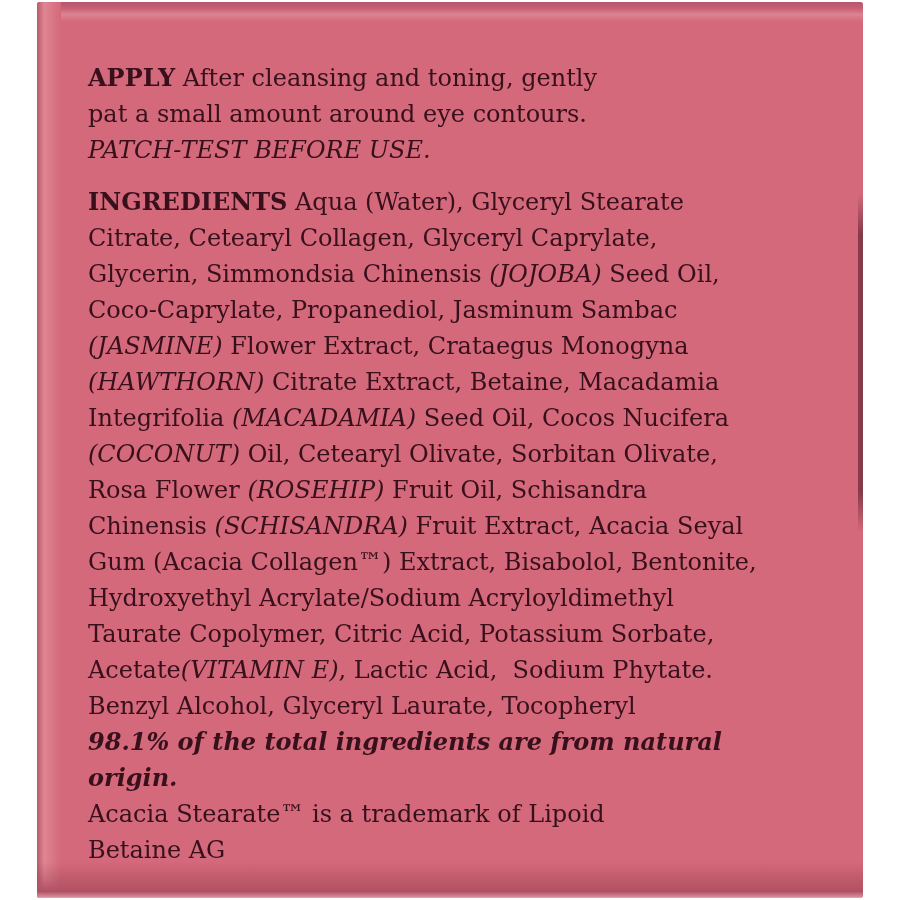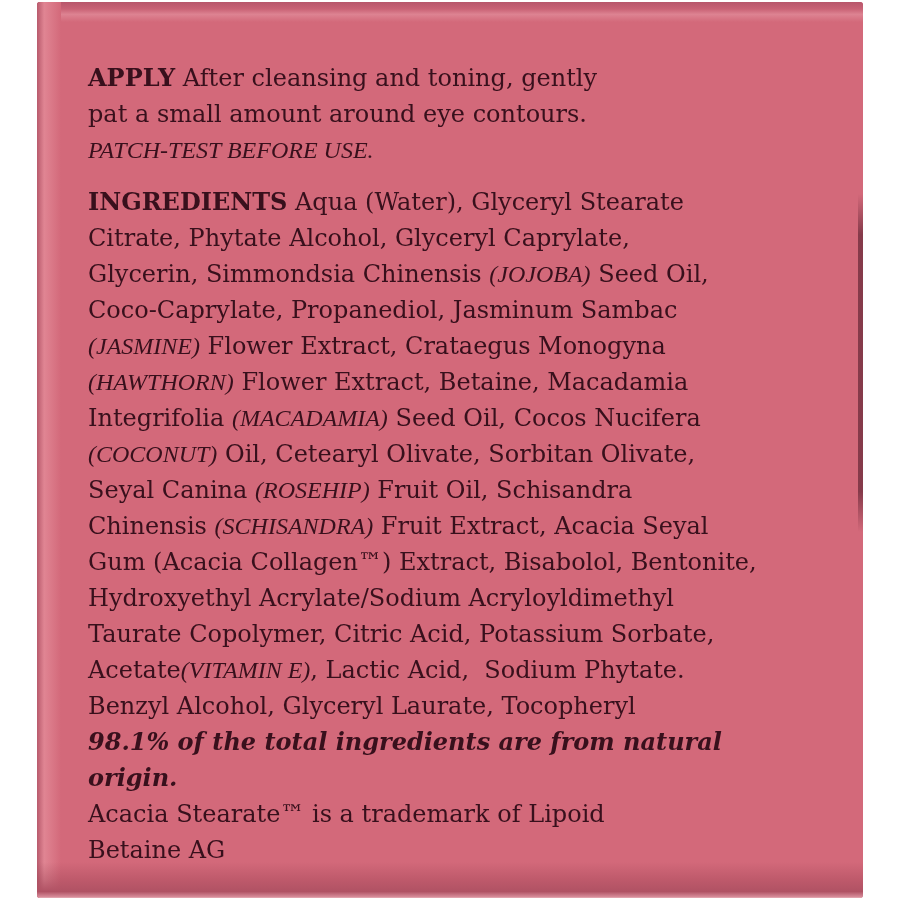--- a/index.html
+++ b/index.html
@@ -52,49 +52,49 @@
     left: 51px;
     top: 58px;
     color: var(--ink, #38101c);
     font-size: 24px;
     line-height: 36px;
     letter-spacing: 0px;
   }
   .line { white-space: pre; }
   .seg-regular { font-weight: normal; font-style: normal; }
   .seg-bold { font-weight: bold; }
-  .seg-italic { font-style: italic; font-family: Liberation Serif, serif; }
+  .seg-italic { font-style: italic; }
   .seg-bold-italic { font-weight: bold; font-style: italic; }
   .section-ingredients-list { margin-top: 16px; }
 </style>
 </head>
 <body>
 
 <div class="stage">
   <div class="box">
     <div class="edge-top"></div>
     <div class="edge-left"></div>
     <div class="edge-right"></div>
     <div class="edge-bottom"></div>
     <div class="label" id="label">
         <div class="section section-usage-directions">
           <div class="line"><span class="seg seg-bold">APPLY</span><span class="seg seg-regular"> After cleansing and toning, gently</span></div>
           <div class="line"><span class="seg seg-regular">pat a small amount around eye contours.</span></div>
           <div class="line"><span class="seg seg-italic">PATCH-TEST BEFORE USE.</span></div>
         </div>
         <div class="section section-ingredients-list">
           <div class="line"><span class="seg seg-bold">INGREDIENTS</span><span class="seg seg-regular"> Aqua (Water), Glyceryl Stearate</span></div>
-          <div class="line"><span class="seg seg-regular">Citrate, Phytate Alcohol, Glyceryl Caprylate,</span></div>
+          <div class="line"><span class="seg seg-regular">Citrate, Cetearyl Collagen, Glyceryl Caprylate,</span></div>
           <div class="line"><span class="seg seg-regular">Glycerin, Simmondsia Chinensis </span><span class="seg seg-italic">(JOJOBA)</span><span class="seg seg-regular"> Seed Oil,</span></div>
           <div class="line"><span class="seg seg-regular">Coco-Caprylate, Propanediol, Jasminum Sambac</span></div>
           <div class="line"><span class="seg seg-italic">(JASMINE)</span><span class="seg seg-regular"> Flower Extract, Crataegus Monogyna</span></div>
-          <div class="line"><span class="seg seg-italic">(HAWTHORN)</span><span class="seg seg-regular"> Flower Extract, Betaine, Macadamia</span></div>
+          <div class="line"><span class="seg seg-italic">(HAWTHORN)</span><span class="seg seg-regular"> Citrate Extract, Betaine, Macadamia</span></div>
           <div class="line"><span class="seg seg-regular">Integrifolia </span><span class="seg seg-italic">(MACADAMIA)</span><span class="seg seg-regular"> Seed Oil, Cocos Nucifera</span></div>
           <div class="line"><span class="seg seg-italic">(COCONUT)</span><span class="seg seg-regular"> Oil, Cetearyl Olivate, Sorbitan Olivate,</span></div>
-          <div class="line"><span class="seg seg-regular">Seyal Canina </span><span class="seg seg-italic">(ROSEHIP)</span><span class="seg seg-regular"> Fruit Oil, Schisandra</span></div>
+          <div class="line"><span class="seg seg-regular">Rosa Flower </span><span class="seg seg-italic">(ROSEHIP)</span><span class="seg seg-regular"> Fruit Oil, Schisandra</span></div>
           <div class="line"><span class="seg seg-regular">Chinensis </span><span class="seg seg-italic">(SCHISANDRA)</span><span class="seg seg-regular"> Fruit Extract, Acacia Seyal</span></div>
           <div class="line"><span class="seg seg-regular">Gum (Acacia Collagen™) Extract, Bisabolol, Bentonite,</span></div>
           <div class="line"><span class="seg seg-regular">Hydroxyethyl Acrylate/Sodium Acryloyldimethyl</span></div>
           <div class="line"><span class="seg seg-regular">Taurate Copolymer, Citric Acid, Potassium Sorbate,</span></div>
           <div class="line"><span class="seg seg-regular">Acetate</span><span class="seg seg-italic">(VITAMIN E)</span><span class="seg seg-regular">, Lactic Acid,  Sodium Phytate.</span></div>
           <div class="line"><span class="seg seg-regular">Benzyl Alcohol, Glyceryl Laurate, Tocopheryl</span></div>
         </div>
         <div class="section section-natural-origin-claim">
           <div class="line"><span class="seg seg-bold-italic">98.1% of the total ingredients are from natural</span></div>
           <div class="line"><span class="seg seg-bold-italic">origin.</span></div>

